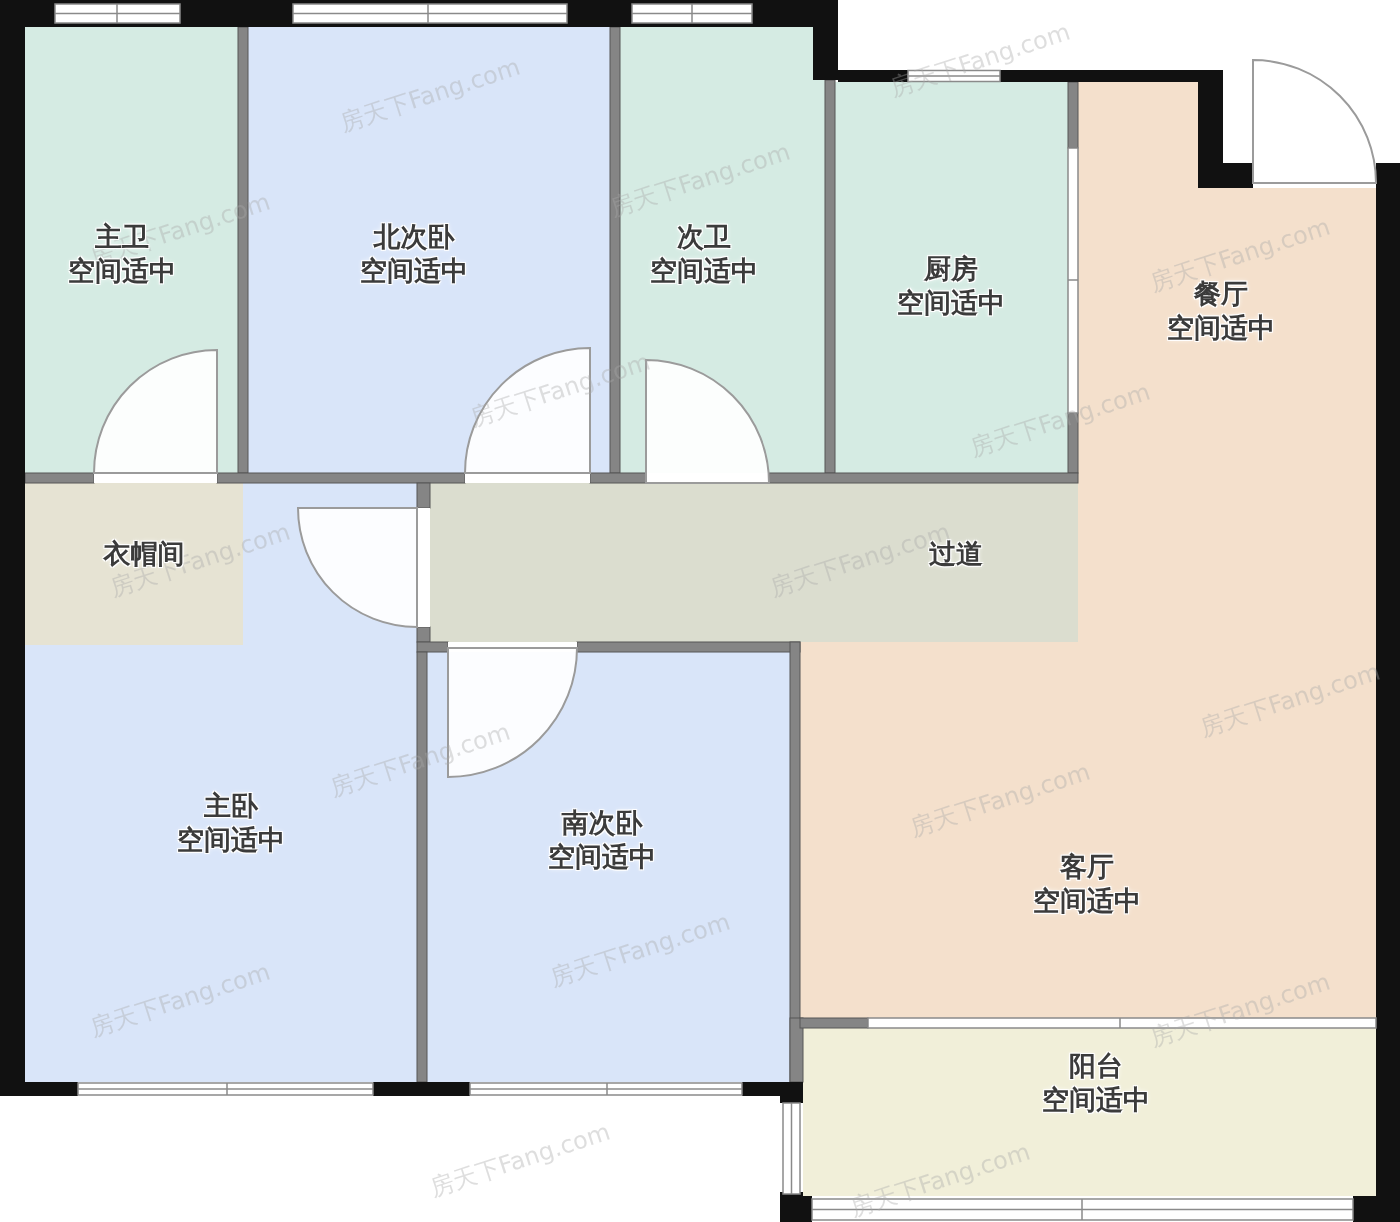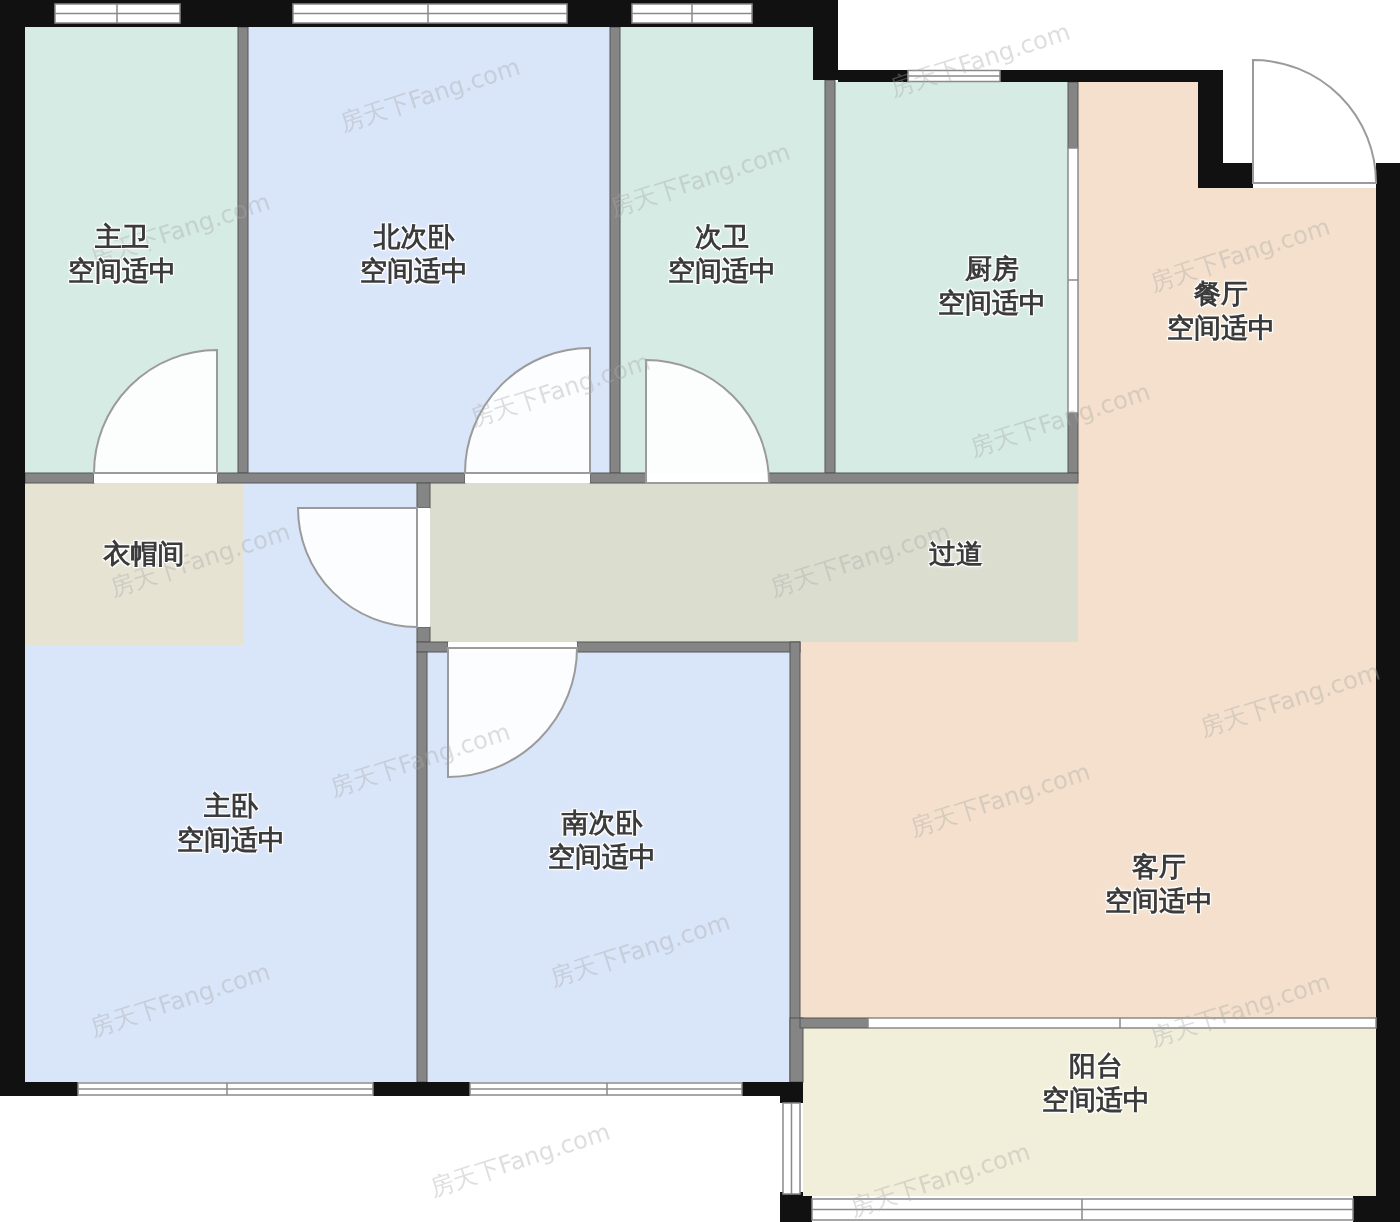--- a/index.html
+++ b/index.html
@@ -145,25 +145,25 @@
 </svg>
 
 <div class="lbl" style="left:122px;top:254px">
   <span>主卫</span>
   <span>空间适中</span>
 </div>
 <div class="lbl" style="left:414px;top:254px">
   <span>北次卧</span>
   <span>空间适中</span>
 </div>
-<div class="lbl" style="left:722px;top:254px">
+<div class="lbl" style="left:704px;top:254px">
   <span>次卫</span>
   <span>空间适中</span>
 </div>
-<div class="lbl" style="left:992px;top:286px">
+<div class="lbl" style="left:951px;top:286px">
   <span>厨房</span>
   <span>空间适中</span>
 </div>
 <div class="lbl" style="left:1221px;top:311px">
   <span>餐厅</span>
   <span>空间适中</span>
 </div>
 <div class="lbl" style="left:144px;top:554px">
   <span>衣帽间</span>
 </div>
@@ -171,21 +171,21 @@
   <span>过道</span>
 </div>
 <div class="lbl" style="left:231px;top:823px">
   <span>主卧</span>
   <span>空间适中</span>
 </div>
 <div class="lbl" style="left:602px;top:840px">
   <span>南次卧</span>
   <span>空间适中</span>
 </div>
-<div class="lbl" style="left:1159px;top:884px">
+<div class="lbl" style="left:1087px;top:884px">
   <span>客厅</span>
   <span>空间适中</span>
 </div>
 <div class="lbl" style="left:1096px;top:1083px">
   <span>阳台</span>
   <span>空间适中</span>
 </div>
 
 <div id="wm-layer">
       <div class="wm" style="left: 430px; top: 95px;">房天下Fang.com</div>

